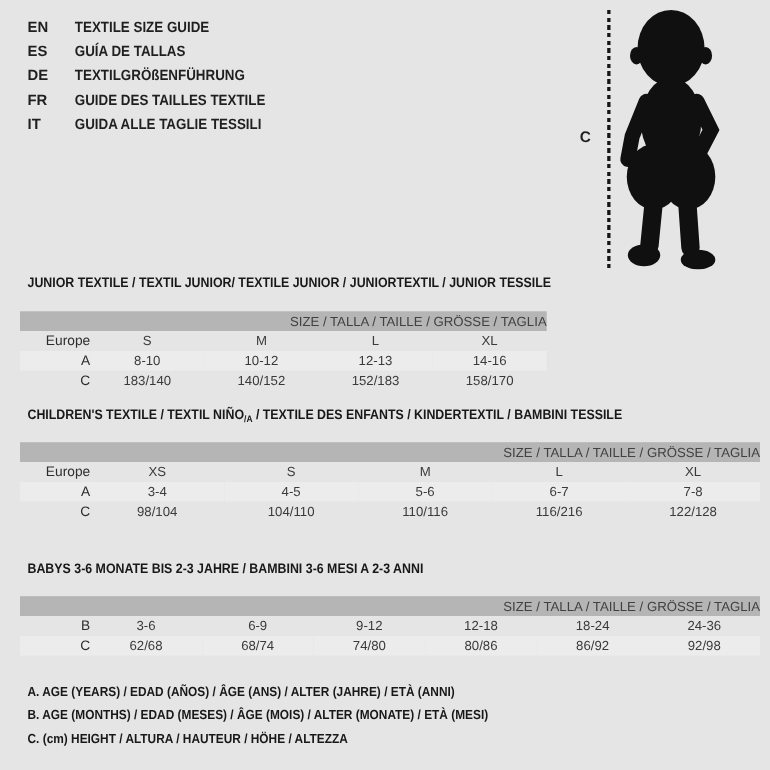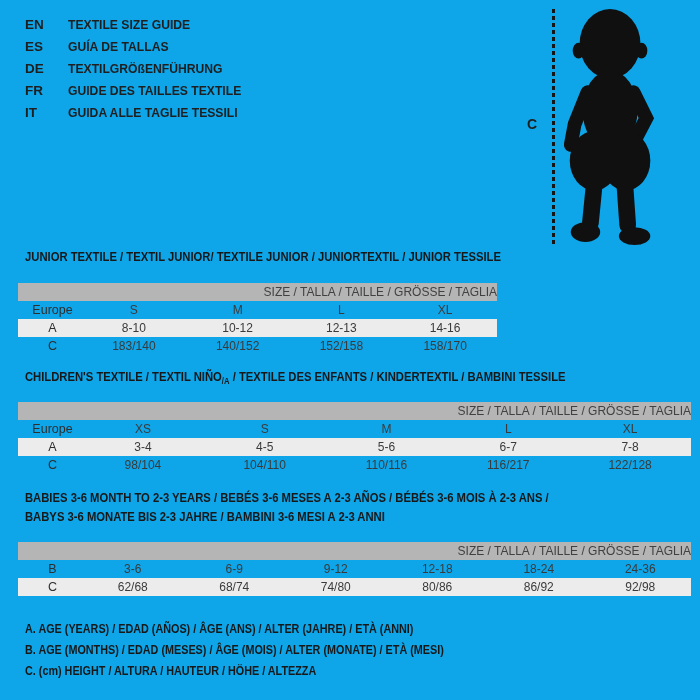--- a/index.html
+++ b/index.html
@@ -1,17 +1,17 @@
 <!DOCTYPE html>
 <html><head>
 <meta charset="utf-8">
 <style>
   html,body { margin:0; padding:0; background:#fff; }
   .canvas {
-    position:relative; width:700px; height:700px; background:#0ea5e9;
+    position:relative; width:700px; height:700px; background:#e5e5e5;
     font-family:"Liberation Sans", sans-serif; color:#1f1f1f; overflow:hidden;
   }
   .condensed { display:inline-block; transform:scaleX(0.9); transform-origin:0 50%; white-space:nowrap; }
 
   
   .lang-list { position:absolute; left:25px; top:13px; }
   .lang-row { display:flex; height:22px; align-items:center; font-weight:bold; font-size:13.5px; }
   .lang-code { width:43px; flex:0 0 43px; }
 
   
@@ -21,21 +21,21 @@
   .silhouette { position:absolute; left:558px; top:7px; }
 
   
   .section-title { position:absolute; font-weight:bold; font-size:12.5px; white-space:nowrap; color:#181818; }
   .sub { font-size:8.5px; vertical-align:-3px; }
 
   
   table.size { position:absolute; border-collapse:collapse; table-layout:fixed; }
   table.size td { height:18px; padding:0; text-align:center; vertical-align:middle;
     font-size:12px; color:#3a3a3a; white-space:nowrap; overflow:hidden; }
-  table.size td.rowlabel { text-align:center; padding-left:5px; font-size:12.5px; color:#2e2e2e; }
+  table.size td.rowlabel { text-align:right; padding-left:5px; font-size:12.5px; color:#2e2e2e; }
   table.size tr.band td { background:#b5b5b5; text-align:right; padding-left:5px;
     font-size:12px; color:#414141; }
   table.size tr.shade td { background:#ececec; }
   .t-junior { left:18px; top:283px; width:479px; }
   .t-children { left:18px; top:402px; width:673px; }
   .t-babies { left:18px; top:542px; width:673px; }
   .title-junior { left:25px; top:250px; }
   .title-children { left:25px; top:370px; }
   .title-babies-1 { left:25px; top:491px; }
   .title-babies-2 { left:25px; top:510px;text-decoration:underline; }
@@ -125,21 +125,21 @@
       <td class="rowlabel">A</td>
       <td>8-10</td>
       <td>10-12</td>
       <td>12-13</td>
       <td>14-16</td>
     </tr>
     <tr>
       <td class="rowlabel">C</td>
       <td>183/140</td>
       <td>140/152</td>
-      <td>152/158</td>
+      <td>152/183</td>
       <td>158/170</td>
     </tr>
   </tbody>
     </table>
 
   <div class="section-title title-children">
     <span class="condensed"><span>CHILDREN'S TEXTILE / TEXTIL NIÑO</span><span class="sub">/A</span><span> / TEXTILE DES ENFANTS / KINDERTEXTIL / BAMBINI TESSILE</span></span>
   </div>
   <table class="size t-children">
     <colgroup>
@@ -168,29 +168,26 @@
       <td>4-5</td>
       <td>5-6</td>
       <td>6-7</td>
       <td>7-8</td>
     </tr>
     <tr>
       <td class="rowlabel">C</td>
       <td>98/104</td>
       <td>104/110</td>
       <td>110/116</td>
-      <td>116/217</td>
+      <td>116/216</td>
       <td>122/128</td>
     </tr>
   </tbody>
     </table>
 
-  <div class="section-title title-babies-1">
-    <span class="condensed">BABIES 3-6 MONTH TO 2-3 YEARS / BEBÉS 3-6 MESES A 2-3 AÑOS / BÉBÉS 3-6 MOIS À 2-3 ANS /</span>
-  </div>
   <div class="section-title title-babies-2">
     <span class="condensed">BABYS 3-6 MONATE BIS 2-3 JAHRE / BAMBINI 3-6 MESI A 2-3 ANNI</span>
   </div>
   <table class="size t-babies">
     <colgroup>
         <col style="width:64px">
         <col>
         <col>
         <col>
         <col>

